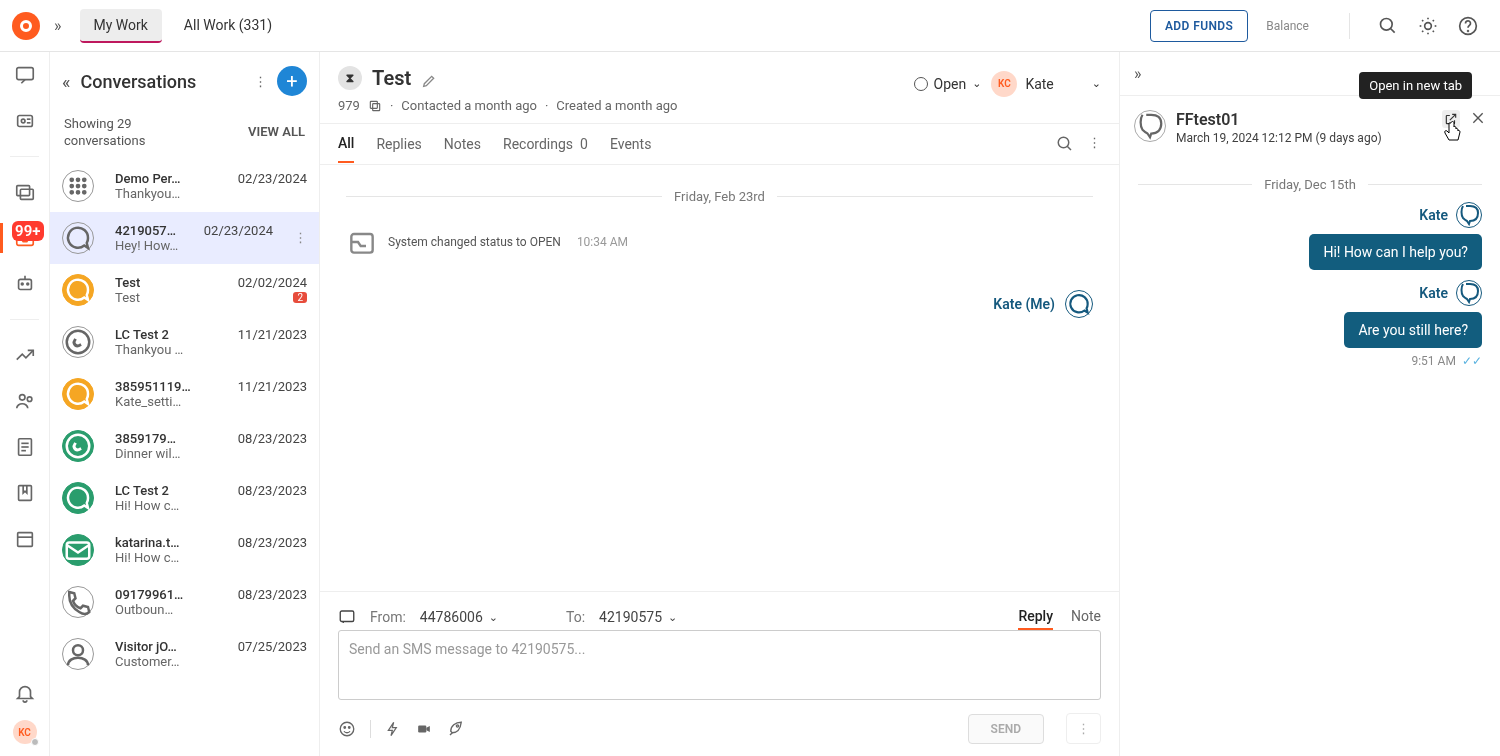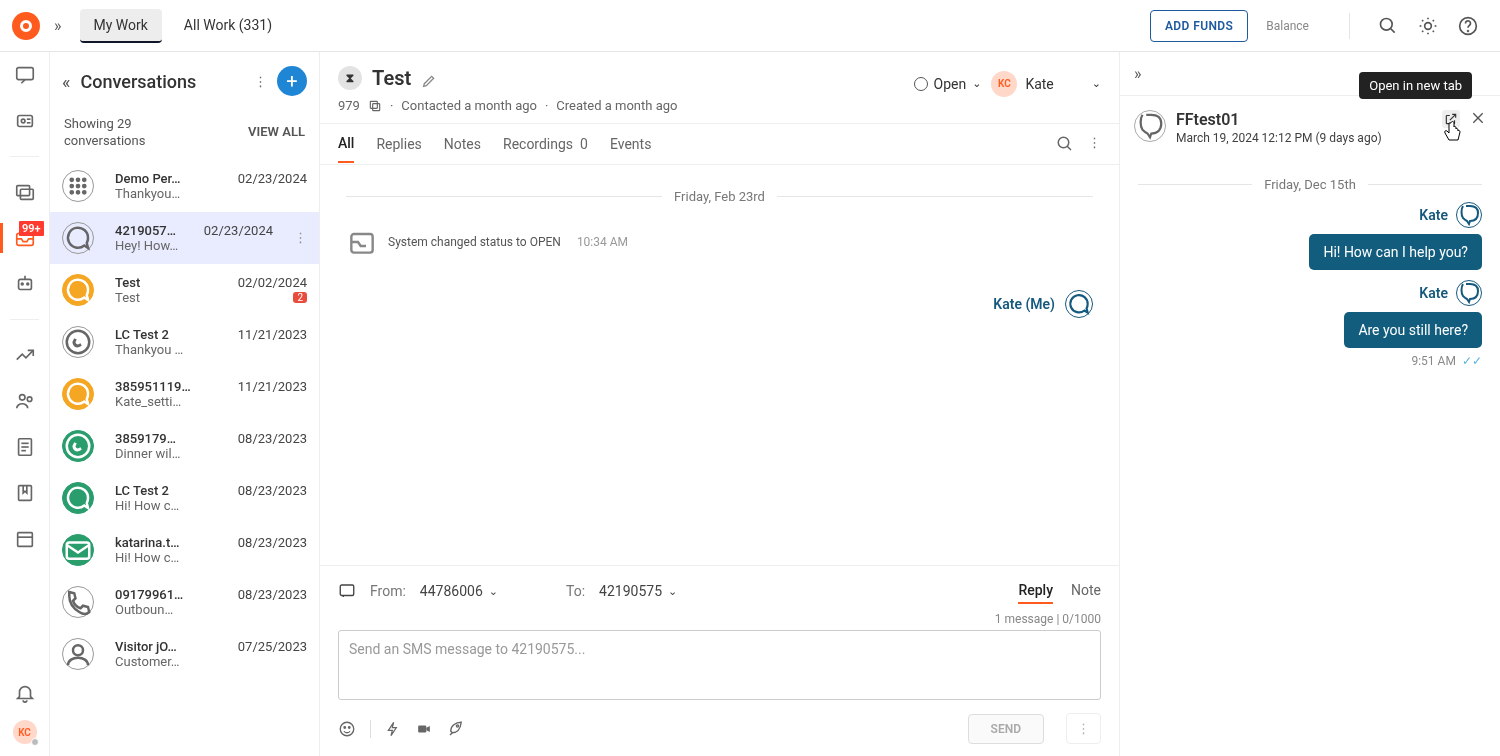--- a/index.html
+++ b/index.html
@@ -5,32 +5,32 @@
 *{box-sizing:border-box;margin:0;padding:0;font-family:-apple-system,BlinkMacSystemFont,"Segoe UI",Roboto,sans-serif}
 body{width:1500px;height:756px;overflow:hidden;background:#fff;color:#333;font-size:13px}
 
 
 .topbar{height:52px;display:flex;align-items:center;border-bottom:1px solid #e5e5e5;padding:0 12px}
 .topbar .logo{width:28px;height:28px;border-radius:50%;background:#ff5b1f;display:flex;align-items:center;justify-content:center;margin-right:14px}
 .topbar .logo-inner{width:12px;height:12px;border:3px solid #fff;border-radius:50%}
 .topbar .chev{font-size:16px;color:#555;margin-right:18px}
 .tabs-top{display:flex;gap:8px}
 .tab-top{padding:8px 14px;font-size:14px;border-radius:4px;cursor:pointer}
-.tab-top.active{background:#ededed;border-bottom:2px solid #0f172a}
+.tab-top.active{background:#ededed;border-bottom:2px solid #be185d}
 .sp{flex:1}
 .addfunds{border:1px solid #1e5a9e;color:#1e5a9e;padding:8px 14px;font-size:12px;font-weight:600;letter-spacing:.4px;border-radius:4px;margin-right:18px}
 .balance{font-size:12px;color:#888;margin-right:40px}
 .topicon{width:20px;height:20px;margin:0 10px;color:#555}
 
 
 .main{display:flex;height:704px}
 .rail{width:50px;border-right:1px solid #eee;display:flex;flex-direction:column;align-items:center;padding-top:12px;gap:24px;position:relative}
 .rail-icon{width:22px;height:22px;color:#666;position:relative}
 .rail-icon.active::after{content:"";position:absolute;left:-14px;top:-4px;width:3px;height:30px;background:#ff5b1f}
-.badge99{position:absolute;top:-6px;right:-8px;background:#ff3b2f;color:#fff;font-size:11px;padding:1px 3px;border-radius:1px;font-weight:600}
+.badge99{position:absolute;top:-6px;right:-8px;background:#ff3b2f;color:#fff;font-size:15px;padding:1px 3px;border-radius:6px;font-weight:600}
 .rail-bottom{margin-top:auto;margin-bottom:12px;display:flex;flex-direction:column;align-items:center;gap:16px}
 .avatar-kc{width:24px;height:24px;border-radius:50%;background:#ffd8c9;color:#ff5b1f;font-size:10px;font-weight:600;display:flex;align-items:center;justify-content:center;position:relative}
 .status-dot{position:absolute;right:-2px;bottom:-2px;width:8px;height:8px;border-radius:50%;background:#bbb;border:1.5px solid #fff}
 
 
 .convs{width:270px;border-right:1px solid #eee;display:flex;flex-direction:column}
 .convs-head{display:flex;align-items:center;padding:14px 12px;gap:10px}
 .convs-head h2{font-size:18px;font-weight:500;flex:1}
 .btn-new{width:30px;height:30px;border-radius:50%;background:#1f86d6;color:#fff;display:flex;align-items:center;justify-content:center;font-size:20px}
 .convs-sub{display:flex;align-items:center;justify-content:space-between;padding:6px 14px 10px}
@@ -501,21 +501,20 @@
         <span class="lab">To:</span>
         <div class="sel">
             <span>42190575</span>
             <span style="font-size:11px">⌄</span>
           </div>
         <div class="compose-tabs">
           <div class="ctab active">Reply</div>
           <div class="ctab">Note</div>
         </div>
       </div>
-      <div class="compose-meta">1 message | 0/1000</div>
       <textarea class="compose-ta" placeholder="Send an SMS message to 42190575..." style=""></textarea>
       <div class="compose-actions">
         <div style="width:18px;height:18px"><svg viewBox="0 0 24 24" fill="none" stroke="currentColor" stroke-width="1.8">
               <circle cx="12" cy="12" r="9"></circle>
               <circle cx="9" cy="10" r="1" fill="currentColor"></circle>
               <circle cx="15" cy="10" r="1" fill="currentColor"></circle>
               <path d="M8 15c1 1.5 2.5 2 4 2s3-.5 4-2"></path>
             </svg></div>
         <div class="sep"></div>
         <div style="width:16px;height:16px"><svg viewBox="0 0 24 24" fill="none" stroke="currentColor" stroke-width="1.8">

